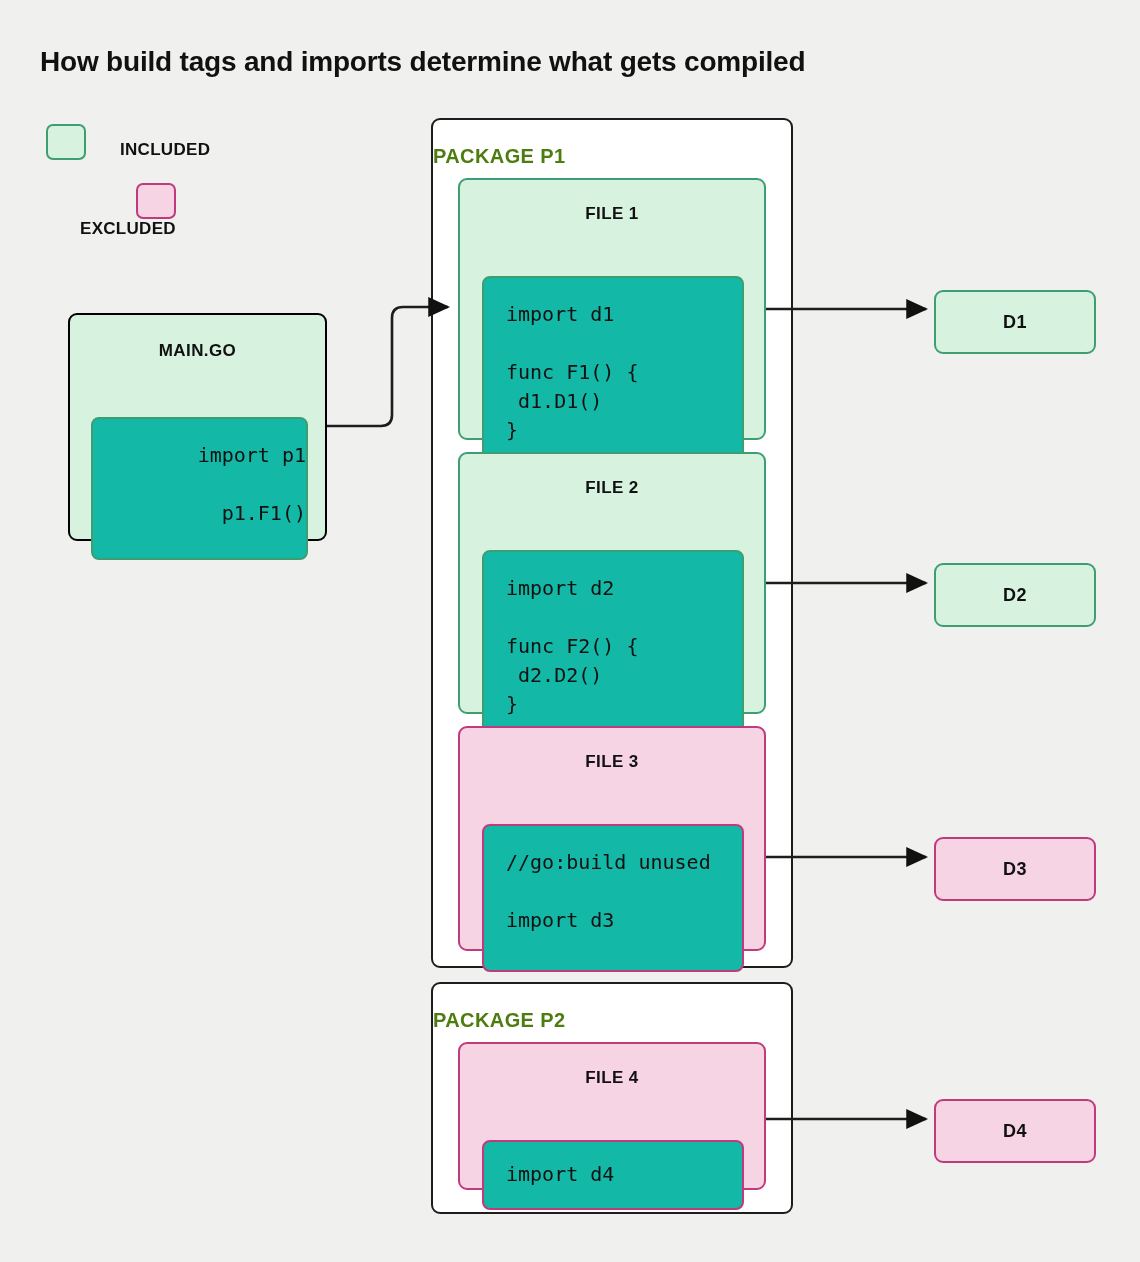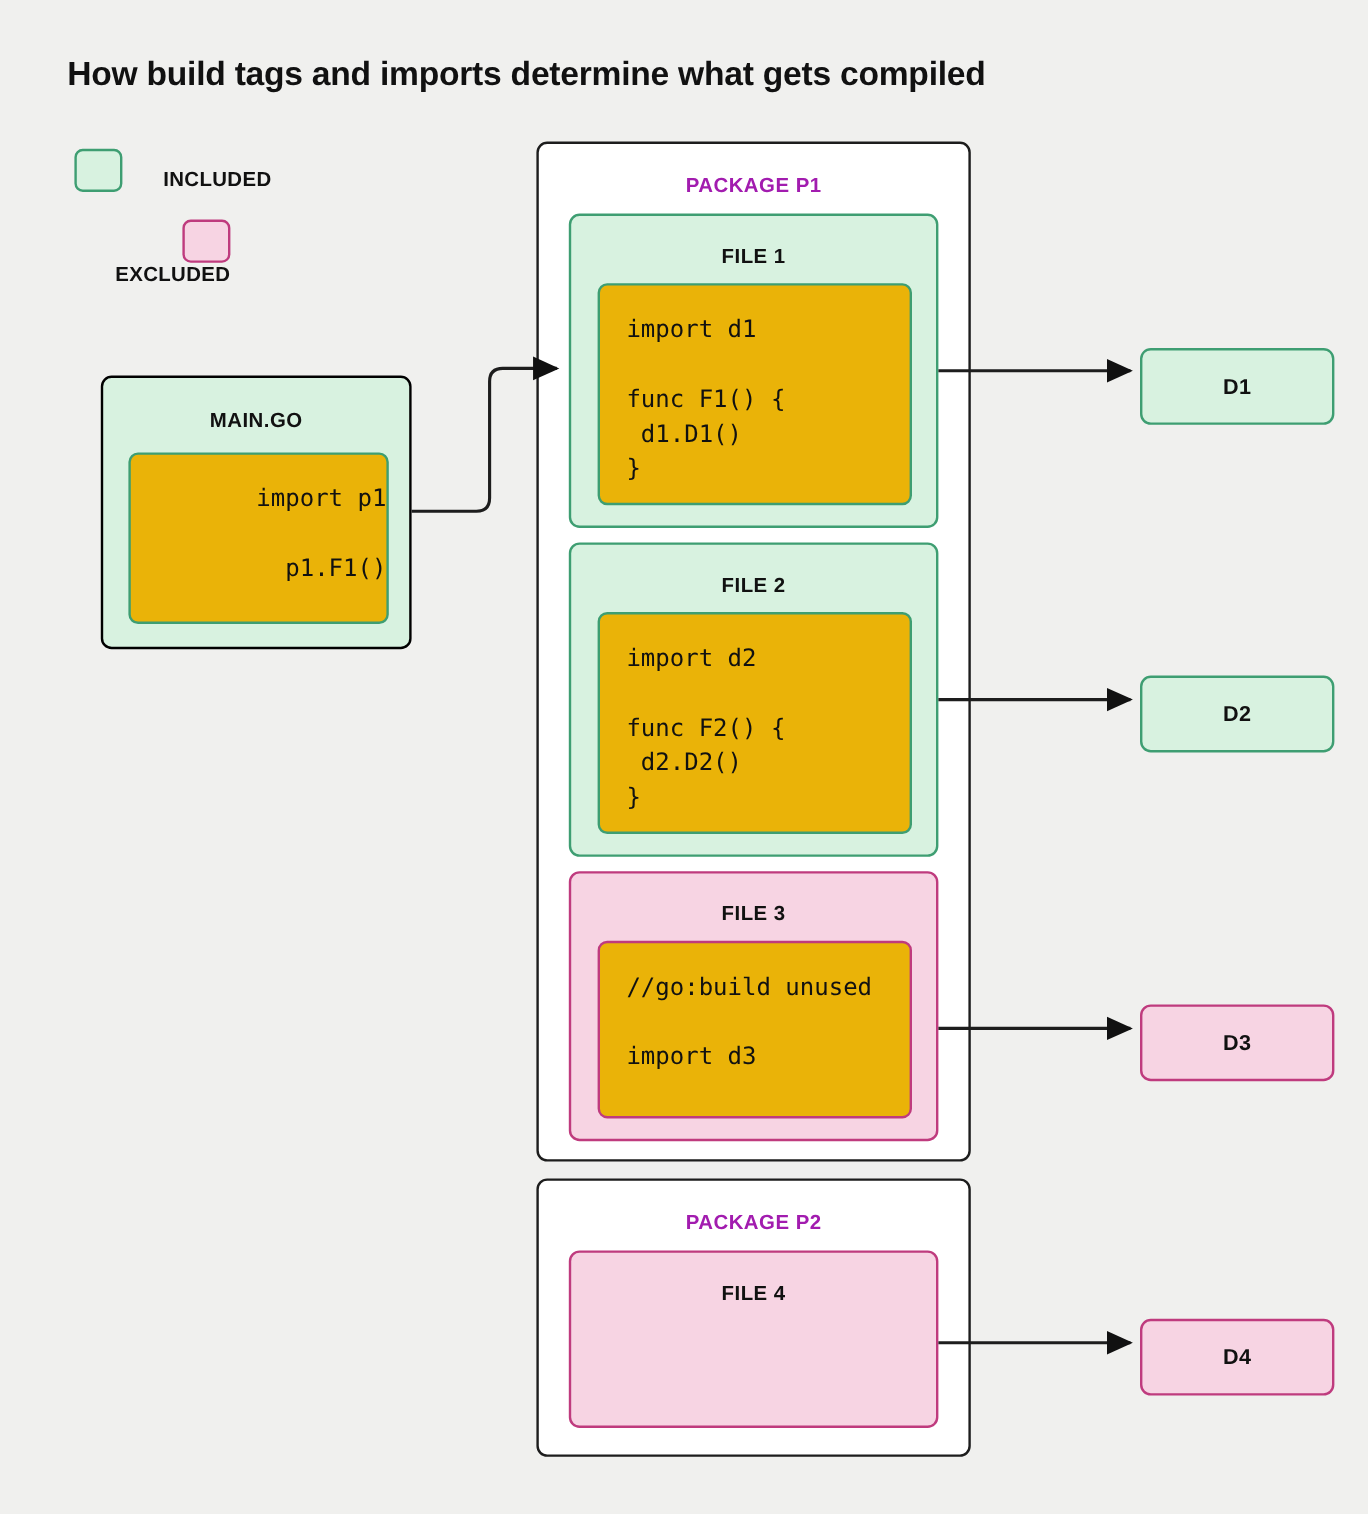--- a/index.html
+++ b/index.html
@@ -11,21 +11,21 @@
     height: 1262px;
     background: #f0f0ee;
     font-family: "Liberation Sans", sans-serif;
     -webkit-font-smoothing: antialiased;
     position: relative;
     overflow: hidden;
   }
 
   #canvas {
     position: absolute;
-    left: 16px; top: 0;
+    left: 0; top: 0;
     width: 1052px;
     height: 1262px;
   }
 
   
   .title {
     position: absolute;
     left: 40px;
     top: 46px;
     font-size: 28px;
@@ -61,24 +61,24 @@
     position: absolute;
     background: #ffffff;
     border: 2px solid #1d1d1d;
     border-radius: 9px;
     box-sizing: border-box;
   }
   .pkg-title {
     position: absolute;
     left: 0;
     width: 100%;
-    text-align: center;
-    font-size: 17px;
-    font-weight: bold;
-    color: #a21caf;
+    text-align: left;
+    font-size: 20px;
+    font-weight: bold;
+    color: #4d7c0f;
     letter-spacing: 0.4px;
   }
 
   .file-box {
     position: absolute;
     border-radius: 9px;
     box-sizing: border-box;
   }
   .file-box.included {
     background: #d8f2e0;
@@ -94,24 +94,25 @@
     width: 100%;
     text-align: center;
     font-size: 17px;
     font-weight: bold;
     color: #111111;
     letter-spacing: 0.4px;
   }
 
   .code-box {
     position: absolute;
-    background: #eab308;
+    background: #14b8a6;
     border-radius: 8px;
     box-sizing: border-box;
     padding: 22px 0 0 22px;
+    margin-top: 40px;
   }
   .code-box.included { border: 2px solid #3e9e72; }
   .code-box.excluded { border: 2px solid #bf3b7e; }
   .code-box pre {
     margin: 0;
     font-family: "DejaVu Sans Mono", "Liberation Mono", monospace;
     font-size: 20px;
     line-height: 29px;
     color: #111111;
     white-space: pre;
@@ -217,20 +218,23 @@
 import d3</pre>
     </div>
   </div>
 
   <div class="pkg-box" style="left:431px; top:982px; width:362px; height:232px;">
     <div class="pkg-title" style="top:25px;">PACKAGE P2</div>
   </div>
 
   <div class="file-box excluded" style="left:458px; top:1042px; width:308px; height:148px;">
     <div class="file-title" style="top:24px;text-align:center;">FILE 4</div>
+    <div class="code-box excluded" style="left:22px; top:56px; width:262px; height:70px; padding-top:18px;">
+      <pre>import d4</pre>
+    </div>
   </div>
 
   <div class="dep-box included" style="left:934px; top:278px; width:162px; height:64px;">D1</div>
   <div class="dep-box included" style="left:934px; top:551px; width:162px; height:64px;">D2</div>
   <div class="dep-box excluded" style="left:934px; top:825px; width:162px; height:64px;">D3</div>
   <div class="dep-box excluded" style="left:934px; top:1087px; width:162px; height:64px;">D4</div>
 
   <svg class="arrows" viewBox="0 0 1140 1262">
     <defs>
       <marker id="ah" markerWidth="9" markerHeight="9" refX="7.6" refY="4.2" orient="auto" markerUnits="strokeWidth">

